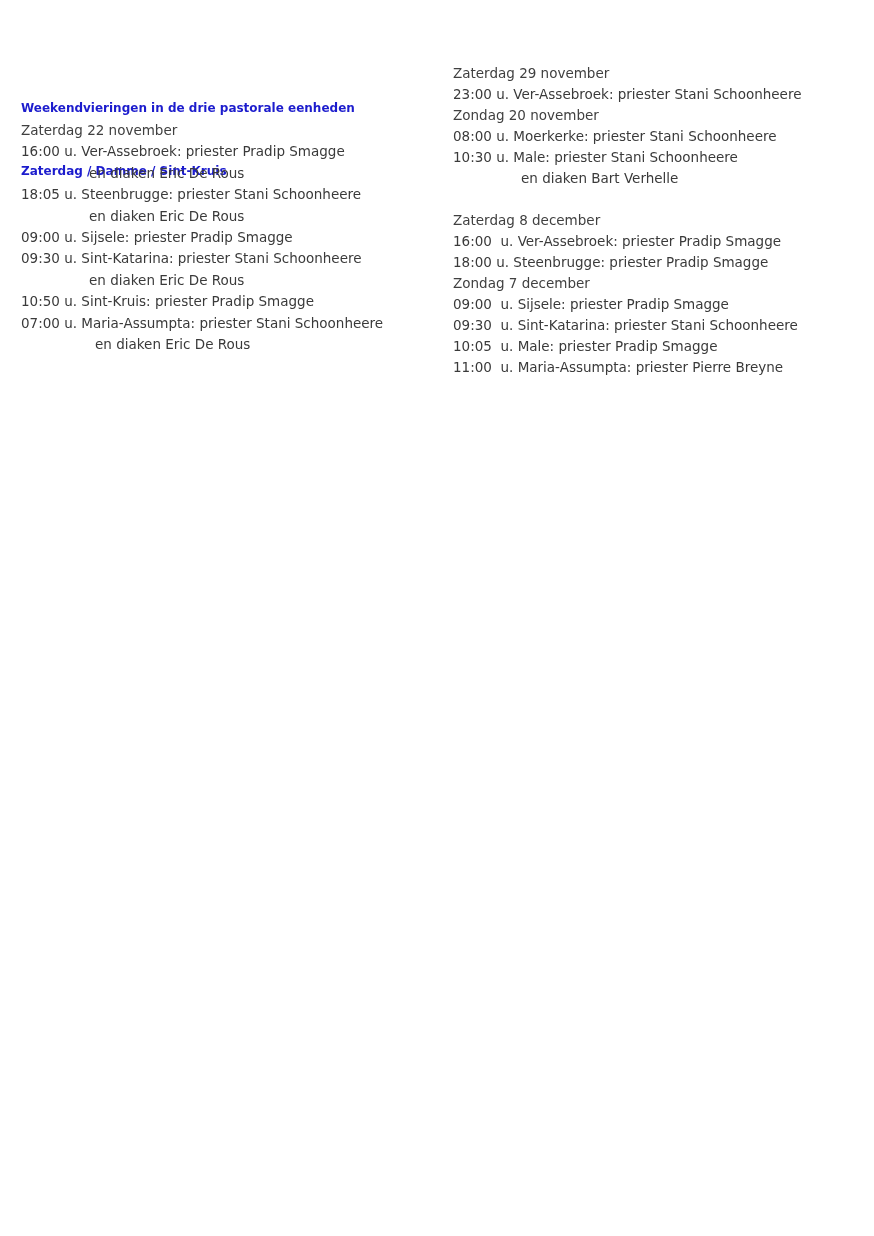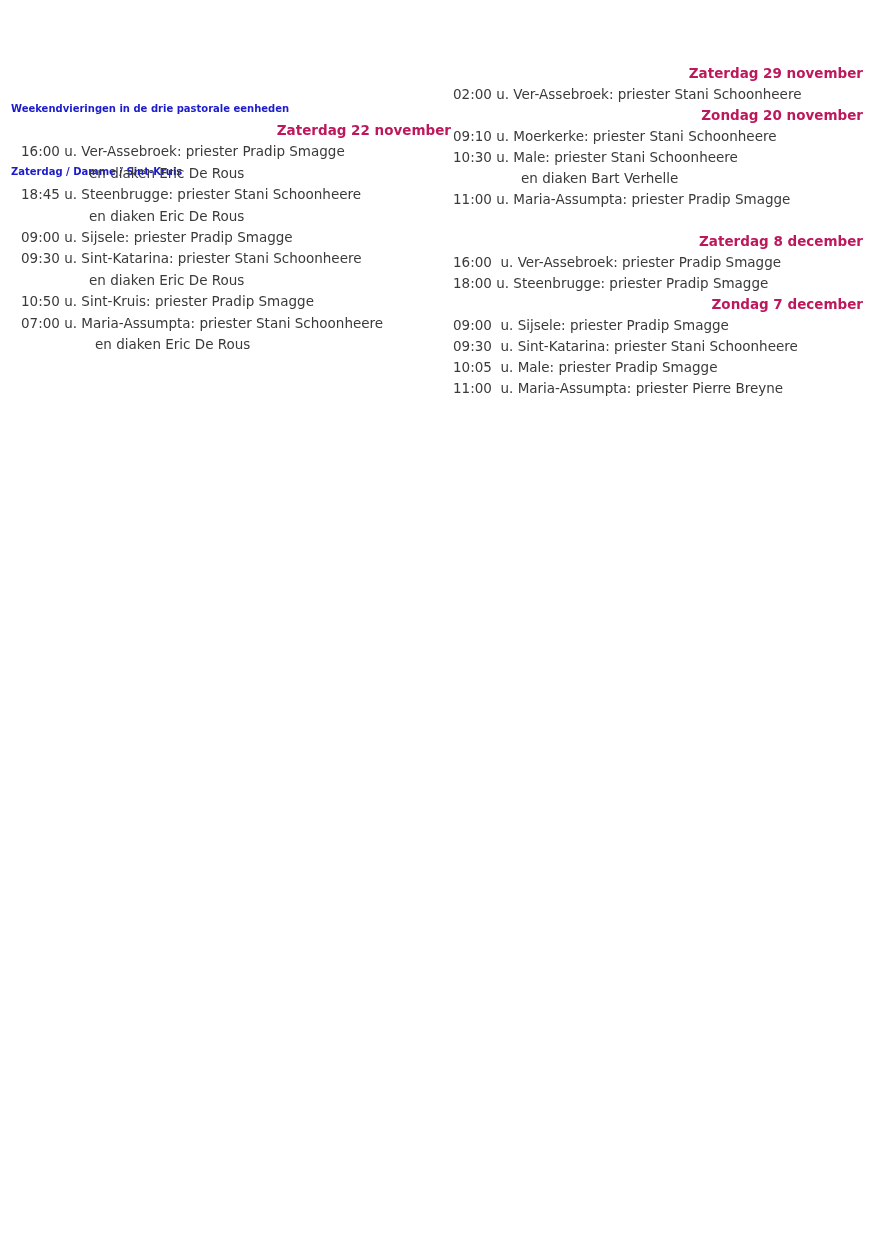--- a/index.html
+++ b/index.html
@@ -10,23 +10,23 @@
   .page {
     position: relative;
     width: 874px;
     height: 1236px;
     background: #ffffff;
     overflow: hidden;
     font-family: "DejaVu Sans", "Liberation Sans", sans-serif;
   }
   .title {
     position: absolute;
-    left: 11px;
+    left: 21px;
     top: 56px;
-    font-size: 10px;
+    font-size: 12px;
     font-weight: bold;
     line-height: 21px;
     color: #1c1ccd;
     white-space: pre;
   }
   .col {
     position: absolute;
     font-size: 13.5px;
     color: #3a3a3a;
   }
@@ -40,23 +40,22 @@
   .col-right {
     left: 453px;
     top: 63px;
     width: 410px;
     line-height: 21px;
   }
   .line {
     white-space: pre-wrap;
   }
   .line.heading {
-    font-weight: bold;
-    color: #be185d;
-    text-align: right;
+    font-weight: normal;
+    color: #404040;
   }
   .line.cont {
     padding-left: 68px;
   }
   .line.cont2 {
     padding-left: 74px;
   }
 </style>
 </head>
 <body>
@@ -65,38 +64,37 @@
 
   <div class="title" style="color: rgb(28, 28, 205);">
     <div>Weekendvieringen in de drie pastorale eenheden</div>
     <div>Zaterdag / Damme / Sint-Kruis</div>
   </div>
 
   <div class="col col-left" id="col-left" style="color: rgb(58, 58, 58);">
       <div class="line heading">Zaterdag 22 november</div>
       <div class="line entry">16:00 u. Ver-Assebroek: priester Pradip Smagge</div>
       <div class="line cont">en diaken Eric De Rous</div>
-      <div class="line entry">18:45 u. Steenbrugge: priester Stani Schoonheere</div>
+      <div class="line entry">18:05 u. Steenbrugge: priester Stani Schoonheere</div>
       <div class="line cont">en diaken Eric De Rous</div>
       <div class="line entry">09:00 u. Sijsele: priester Pradip Smagge</div>
       <div class="line entry">09:30 u. Sint-Katarina: priester Stani Schoonheere</div>
       <div class="line cont">en diaken Eric De Rous</div>
       <div class="line entry">10:50 u. Sint-Kruis: priester Pradip Smagge</div>
       <div class="line entry">07:00 u. Maria-Assumpta: priester Stani Schoonheere</div>
       <div class="line cont2">en diaken Eric De Rous</div>
     </div>
 
   <div class="col col-right" id="col-right" style="color: rgb(58, 58, 58);">
       <div class="line heading">Zaterdag 29 november</div>
-      <div class="line entry">02:00 u. Ver-Assebroek: priester Stani Schoonheere</div>
+      <div class="line entry">23:00 u. Ver-Assebroek: priester Stani Schoonheere</div>
       <div class="line heading">Zondag 20 november</div>
-      <div class="line entry">09:10 u. Moerkerke: priester Stani Schoonheere</div>
+      <div class="line entry">08:00 u. Moerkerke: priester Stani Schoonheere</div>
       <div class="line entry">10:30 u. Male: priester Stani Schoonheere</div>
       <div class="line cont">en diaken Bart Verhelle</div>
-      <div class="line entry">11:00 u. Maria-Assumpta: priester Pradip Smagge</div>
       <div class="line spacer">&nbsp;</div>
       <div class="line heading">Zaterdag 8 december</div>
       <div class="line entry">16:00  u. Ver-Assebroek: priester Pradip Smagge</div>
       <div class="line entry">18:00 u. Steenbrugge: priester Pradip Smagge</div>
       <div class="line heading">Zondag 7 december</div>
       <div class="line entry">09:00  u. Sijsele: priester Pradip Smagge</div>
       <div class="line entry">09:30  u. Sint-Katarina: priester Stani Schoonheere</div>
       <div class="line entry">10:05  u. Male: priester Pradip Smagge</div>
       <div class="line entry">11:00  u. Maria-Assumpta: priester Pierre Breyne</div>
     </div>

